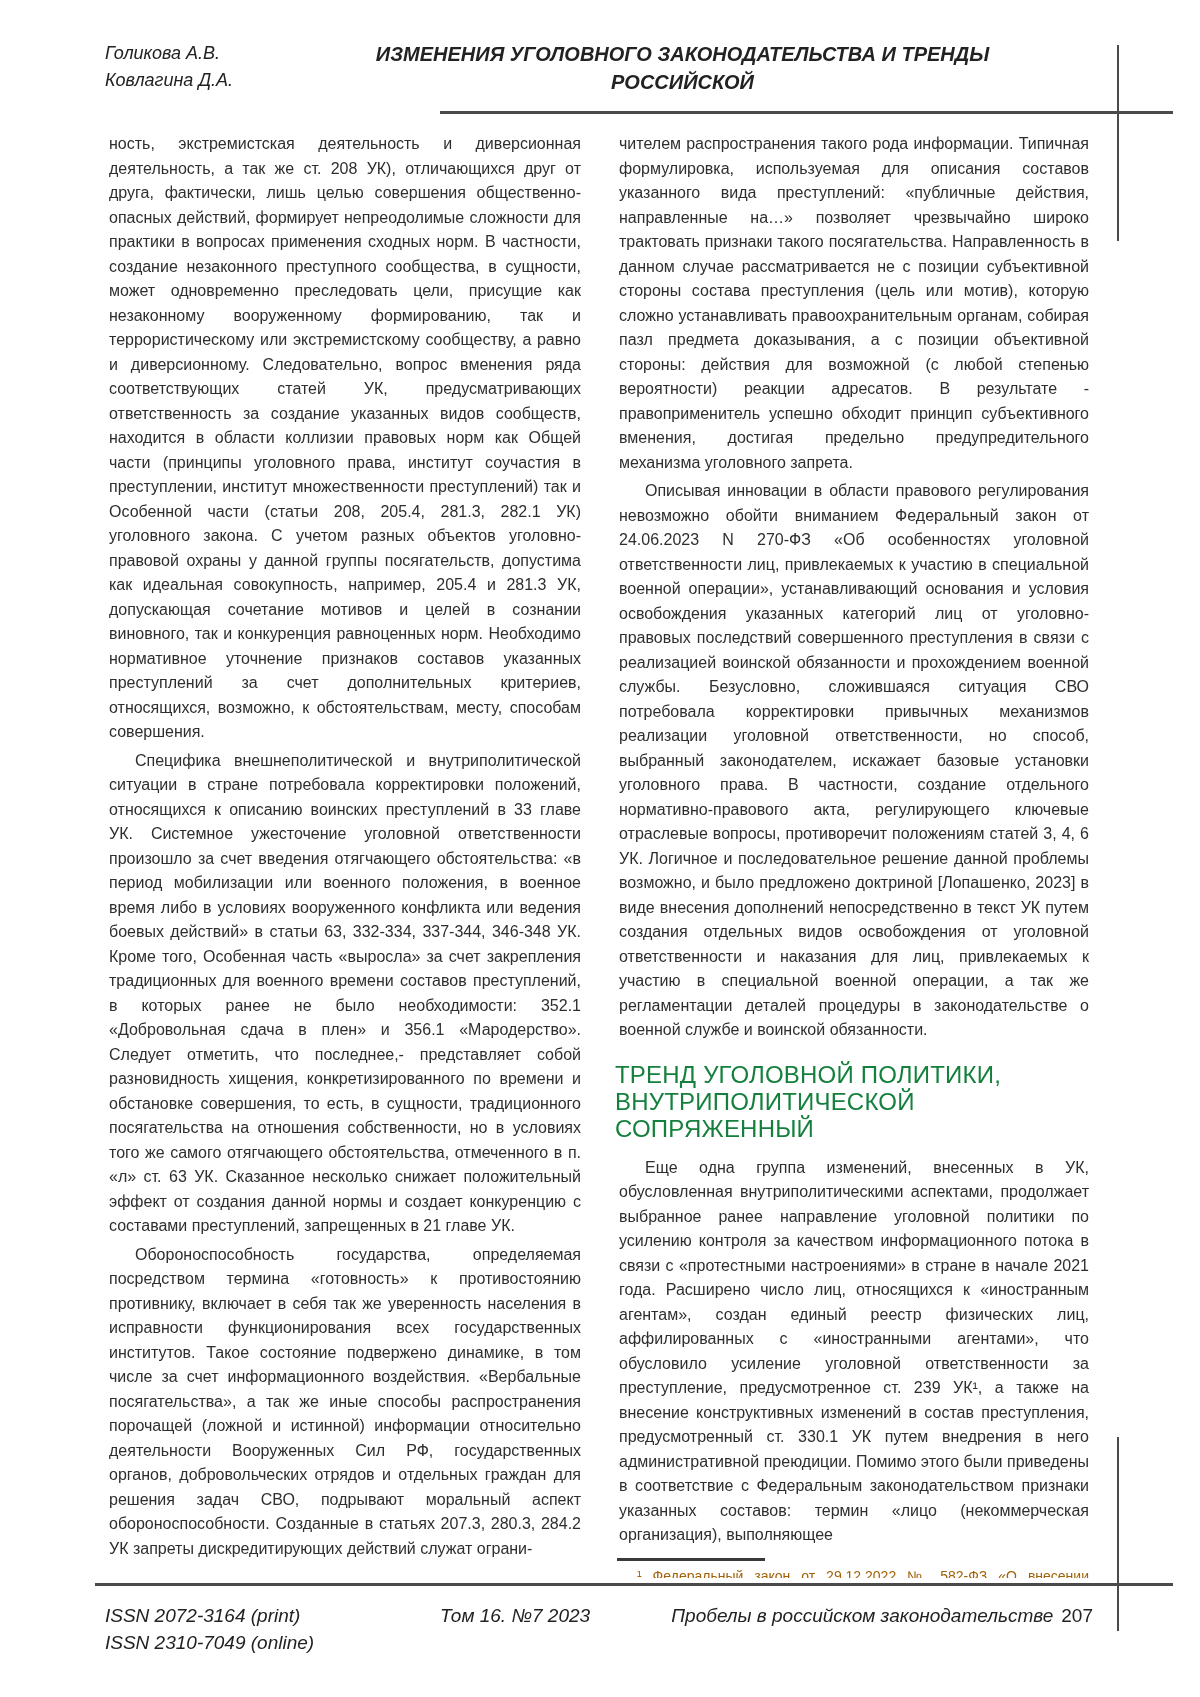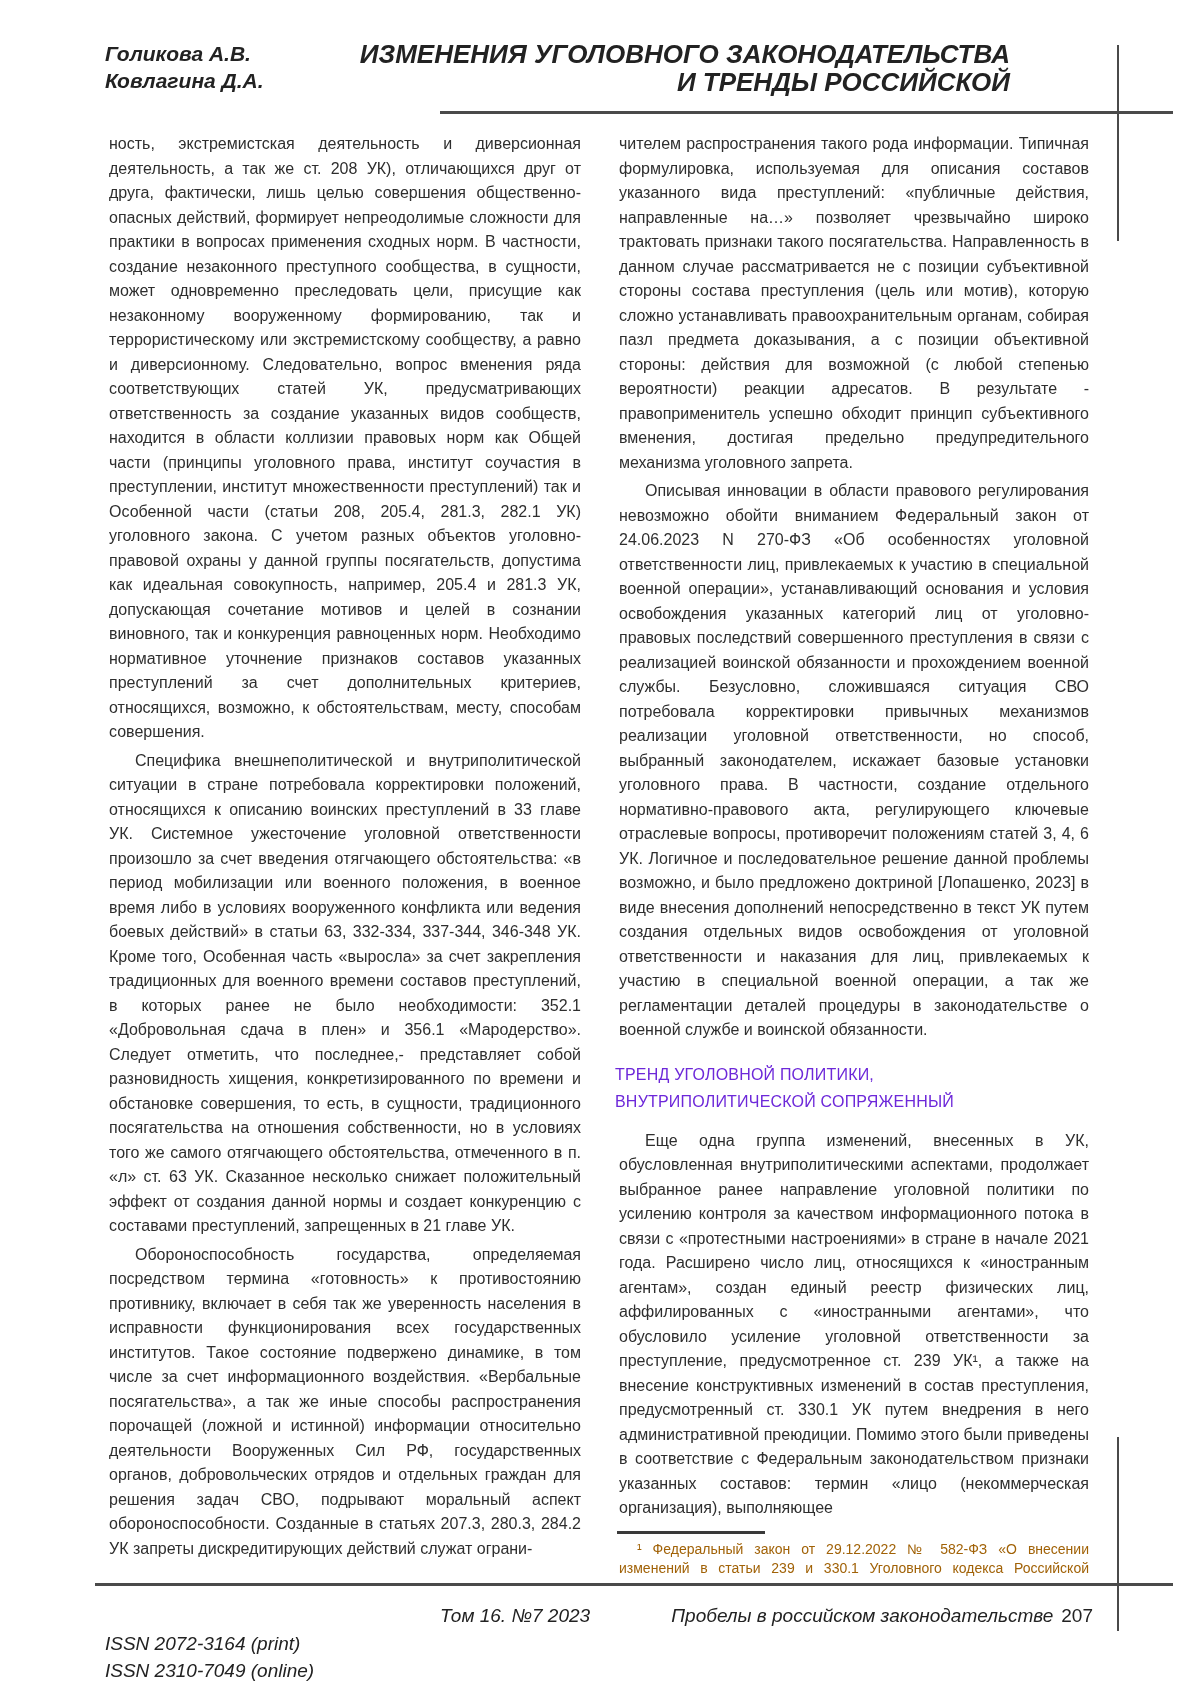--- a/index.html
+++ b/index.html
@@ -7,63 +7,63 @@
     position:relative;
     width:1200px;height:1697px;
     background:#ffffff;
     font-family:"Liberation Sans", sans-serif;
     color:#2e2e2e;
     overflow:hidden;
   }
   
   .authors{
     position:absolute;left:105px;top:40px;width:260px;
-    font-size:21px;line-height:27px;font-weight:bold;font-style:italic;color:#222;
+    font-size:18px;line-height:27px;font-weight:normal;font-style:italic;color:#222;
   }
   .title{
     position:absolute;left:355px;top:40px;width:655px;
-    font-size:26px;line-height:28px;font-weight:bold;font-style:italic;
-    text-align:right;color:#222;
+    font-size:20px;line-height:28px;font-weight:bold;font-style:italic;
+    text-align:center;color:#222;
   }
   .rule-top{position:absolute;left:440px;top:111px;width:733px;height:3px;background:#4a4a4a;}
   .vline-top{position:absolute;left:1117px;top:45px;width:2px;height:196px;background:#4a4a4a;}
   .rule-bottom{position:absolute;left:95px;top:1583px;width:1078px;height:3px;background:#4a4a4a;}
   .vline-bottom{position:absolute;left:1117px;top:1437px;width:2px;height:194px;background:#4a4a4a;}
   
   .col{
     position:absolute;top:128px;
     font-size:16px;line-height:24.5px;
     text-align:justify;
     hyphens:auto;-webkit-hyphens:auto;
     overflow:hidden;
   }
   .col-left{left:105px;width:480px;height:1448px;}
   .col-right{left:615px;width:478px;height:1450px;}
   .col p{margin:4px;padding:0;}
   .col p.indent{text-indent:26px;}
   .section-heading{
     margin:18px 0 14px 0;
-    font-size:16px;line-height:27px;
-    color:#6d28d9;
+    font-size:24px;line-height:27px;
+    color:#15803d;
     text-align:left;
     letter-spacing:0.2px;
   }
   
   .footnote-sep{width:148px;height:0;border-top:3px solid #3a3a3a;margin:10px 0 6px 2px;}
   .footnote{
     font-size:14px;line-height:19px;text-align:justify;color:#a16207;
     text-indent:18px;margin:0;
   }
   
   .footer{
     position:absolute;left:105px;top:1602px;width:988px;
     font-size:19px;line-height:27px;font-style:italic;color:#222;
     display:flex;justify-content:space-between;align-items:flex-start;
   }
-  .footer .issn-block{width:300px;margin-top:28px;}
+  .footer .issn-block{width:300px;}
   .footer .volume{width:220px;text-align:center;}
   .footer .journal-block{width:468px;text-align:right;white-space:nowrap;}
   .footer .page-number{font-style:normal;display:inline-block;margin-left:8px;}
 </style>
 </head>
 <body>
 
 <div class="page">
 
   <div class="authors">

